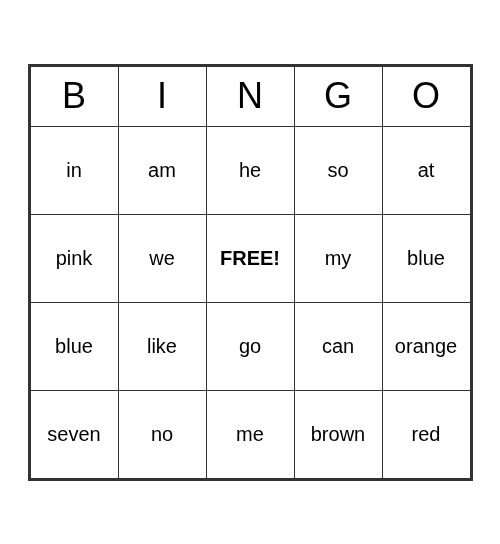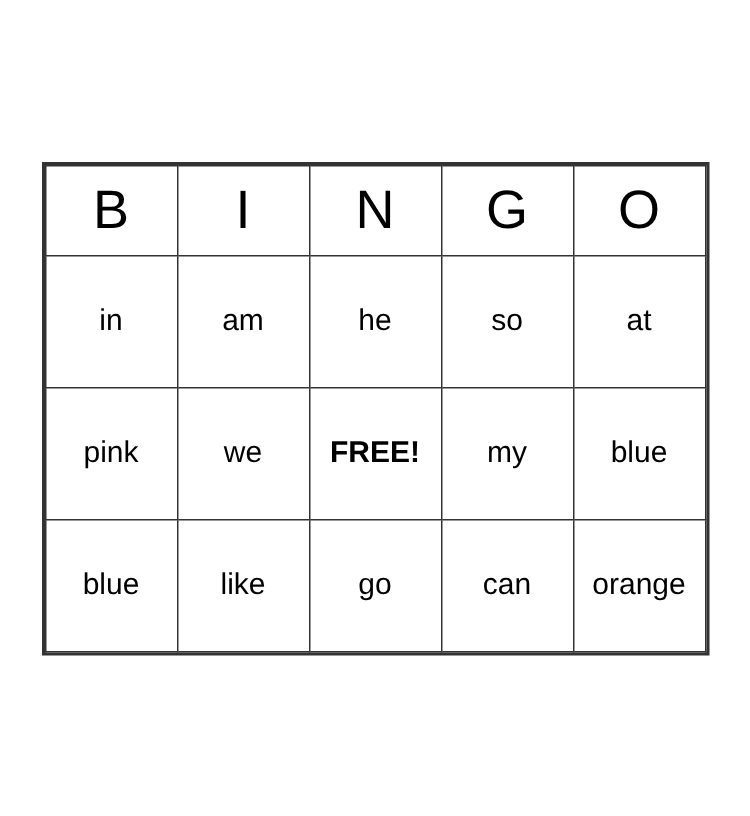--- a/index.html
+++ b/index.html
@@ -80,15 +80,22 @@
           <td>my</td>
           <td>blue</td>
         </tr>
         <tr>
           <td>blue</td>
           <td>like</td>
           <td>go</td>
           <td>can</td>
           <td>orange</td>
         </tr>
+        <tr>
+          <td>seven</td>
+          <td>no</td>
+          <td>me</td>
+          <td>brown</td>
+          <td>red</td>
+        </tr>
       </tbody>
   </table>
 </div>
 
 </body></html>

